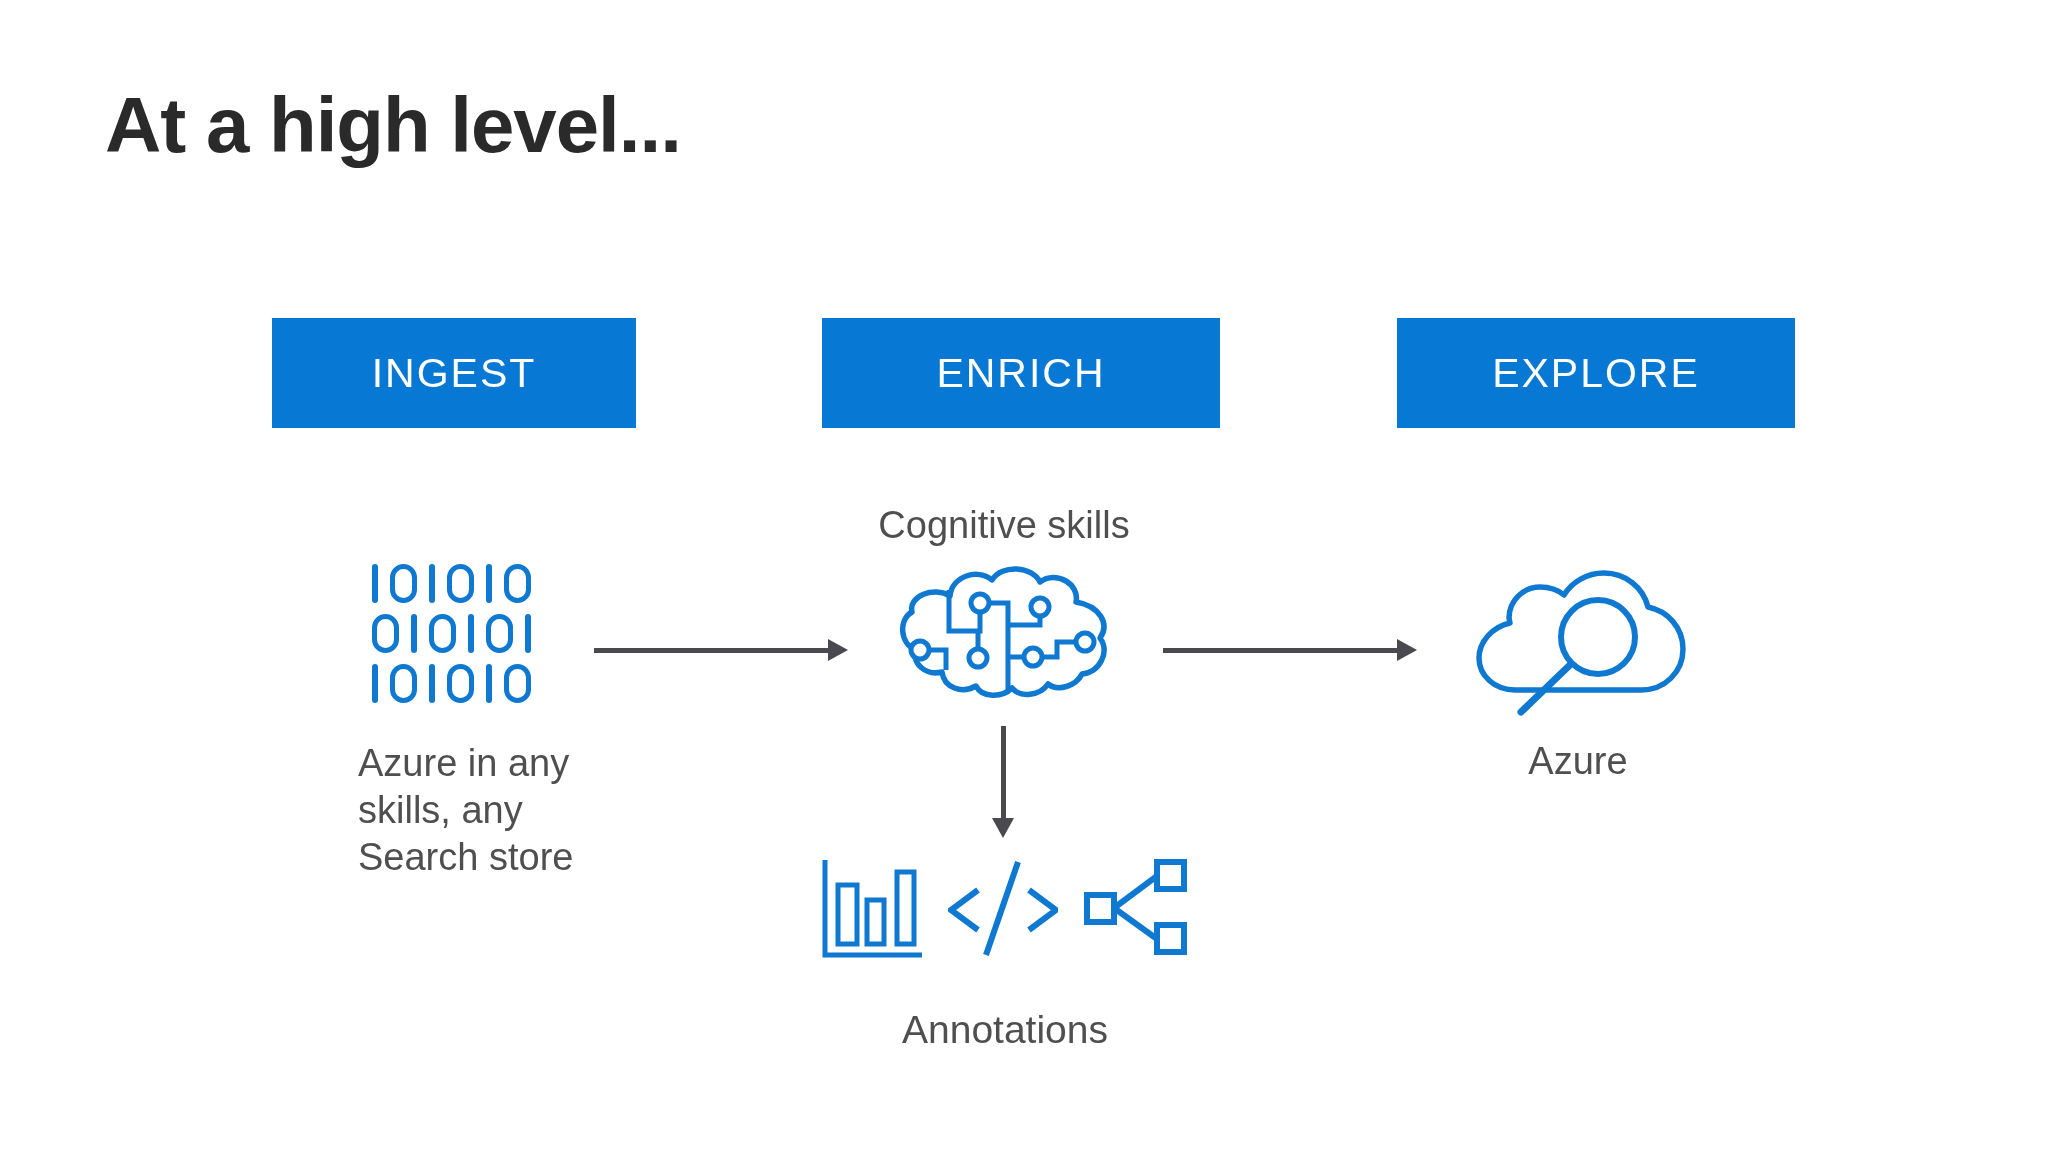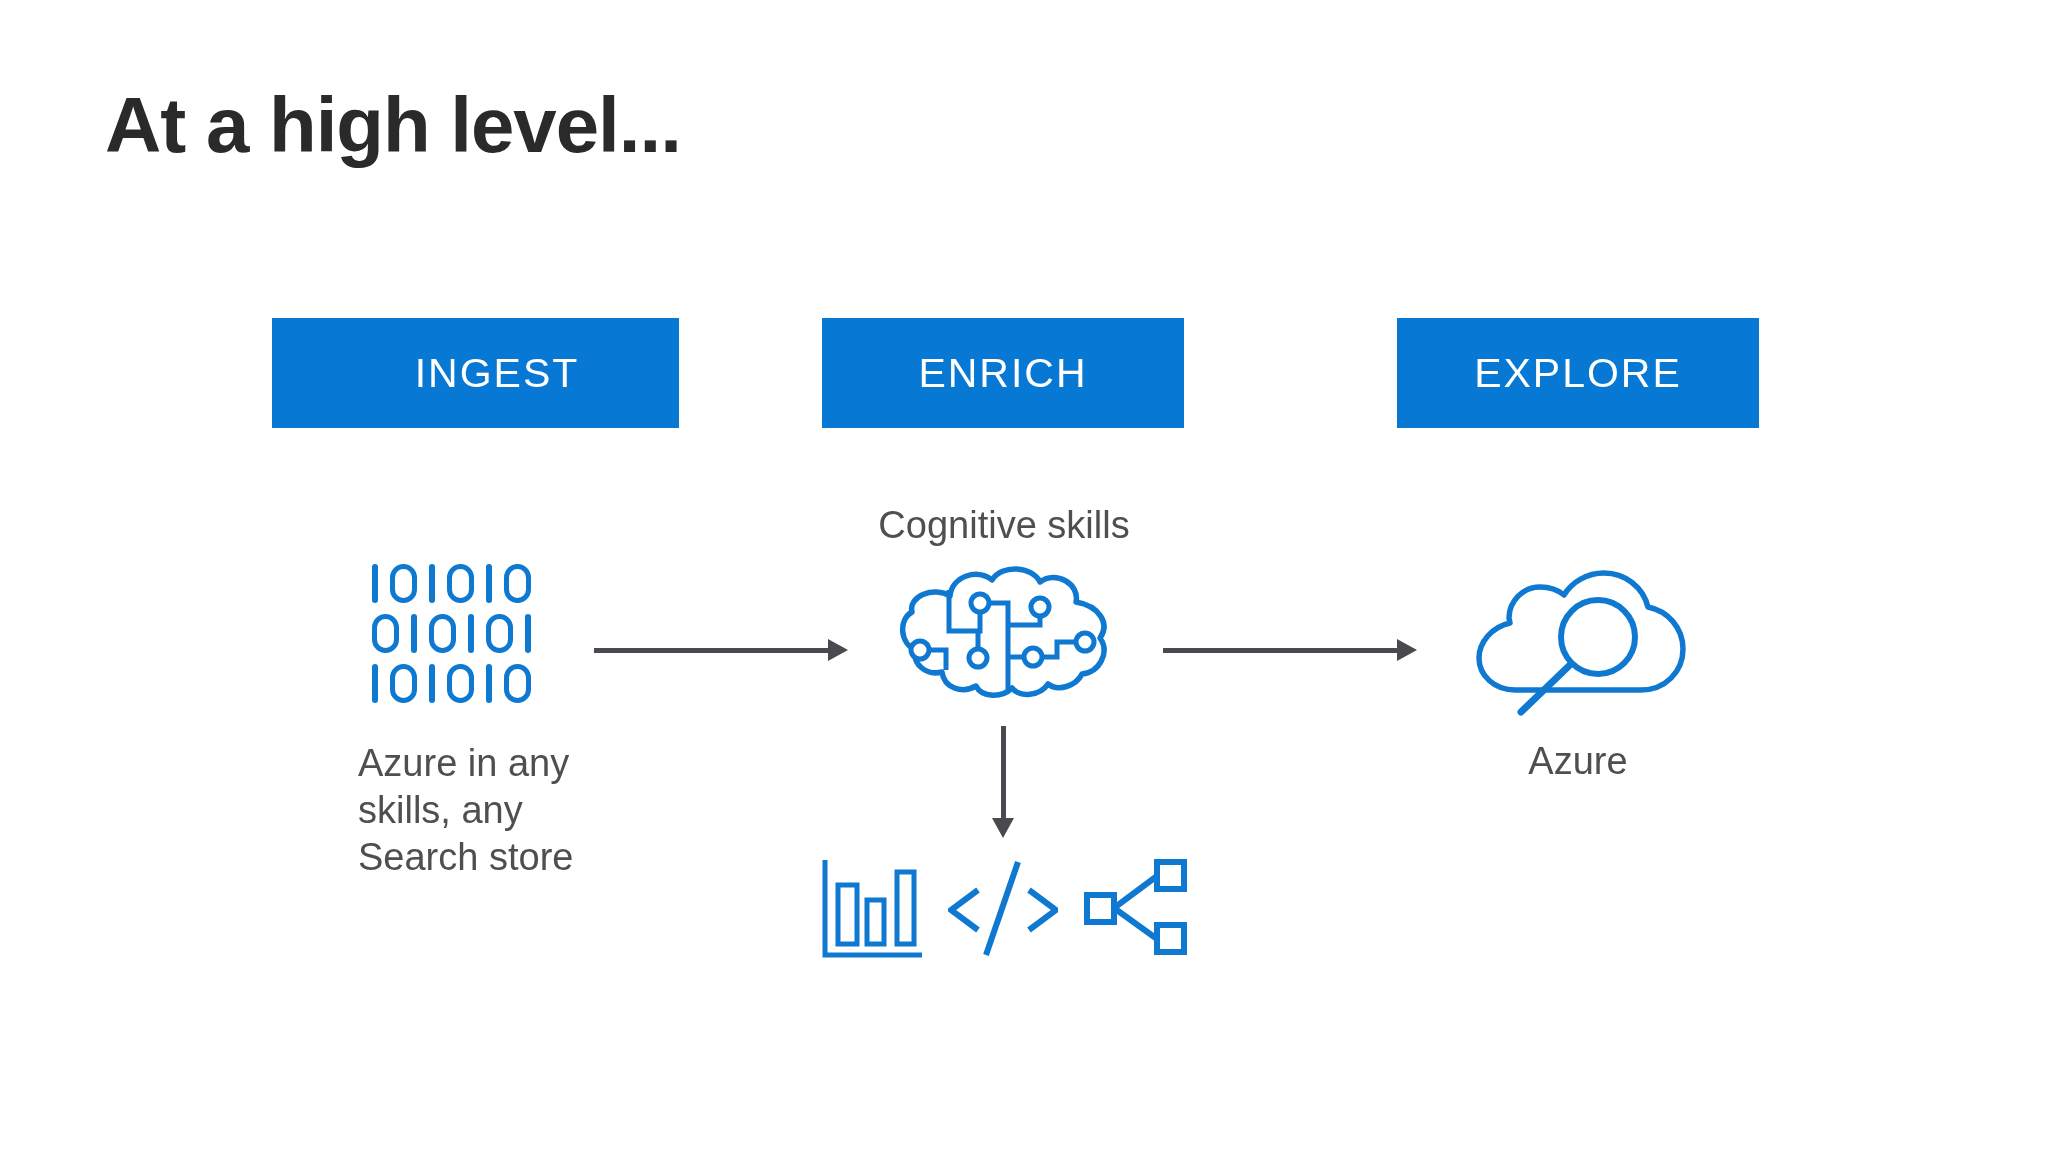--- a/index.html
+++ b/index.html
@@ -15,26 +15,26 @@
   .slide{
     position:relative;width:2048px;height:1152px;background:var(--bg);
     overflow:hidden;font-family:"Liberation Sans",sans-serif;
   }
   .title{
     position:absolute;left:97px;top:78px;margin:8px;
     font-size:78px;font-weight:700;color:var(--title-color);
     letter-spacing:-1px;line-height:1;
   }
   .stage-box{
-    position:absolute;top:318px;width:362px;height:110px;
+    position:absolute;top:318px;width:398px;height:110px;
     background:var(--box-blue);color:var(--box-text);
     display:flex;align-items:center;justify-content:center;
     font-size:41px;font-weight:300;letter-spacing:2px;
   }
-  .box-ingest{left:272px;width:364px;padding-left:43px;}
+  .box-ingest{left:272px;width:364px;}
   .box-enrich{left:822px;}
   .box-explore{left:1397px;}
 
   .caption{
     position:absolute;color:var(--caption-color);font-size:38px;line-height:47px;
     white-space:nowrap;
   }
   .centered{transform:translateX(-50%);text-align:left;}
   .cap-cognitive{left:1004px;top:502px;}
   .cap-search{left:1578px;top:738px;}
@@ -173,14 +173,15 @@
   </svg>
 
   <svg class="icon" style="left:1083px;top:858px;" width="106" height="98" viewBox="0 0 106 98">
     <line class="stroke" stroke-width="6" x1="31" y1="50" x2="74" y2="18"></line>
     <line class="stroke" stroke-width="6" x1="31" y1="50" x2="74" y2="81"></line>
     <rect class="node" stroke-width="6" x="4" y="37" width="27" height="27"></rect>
     <rect class="node" stroke-width="6" x="74" y="4" width="27" height="27"></rect>
     <rect class="node" stroke-width="6" x="74" y="67" width="27" height="27"></rect>
   </svg>
 
+  <div class="caption centered cap-annotations">Annotations</div>
 
 </div>
 
 </body></html>

